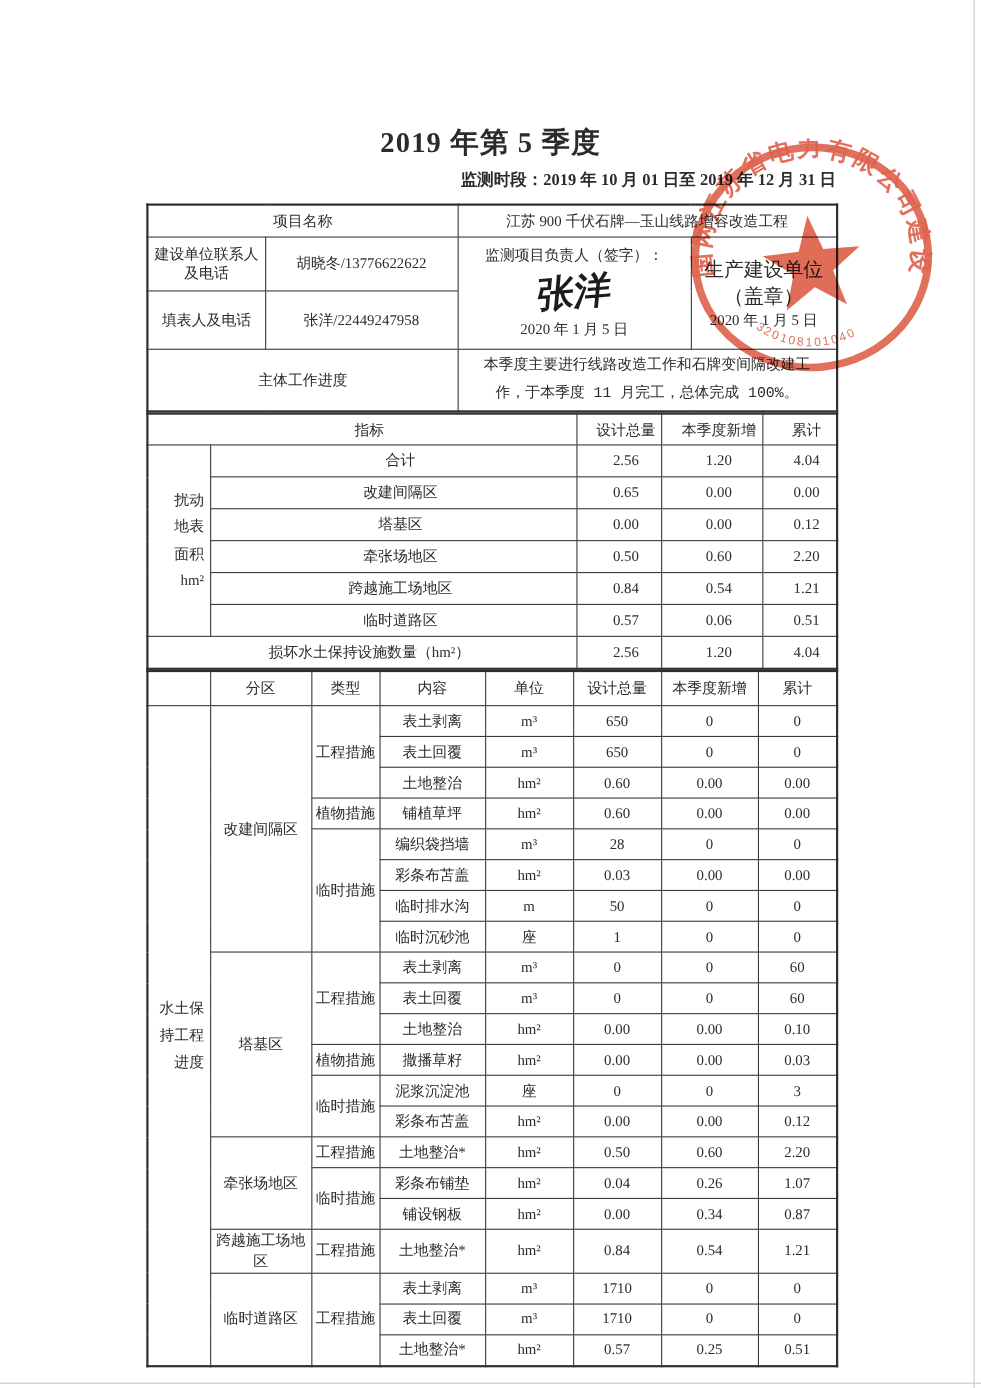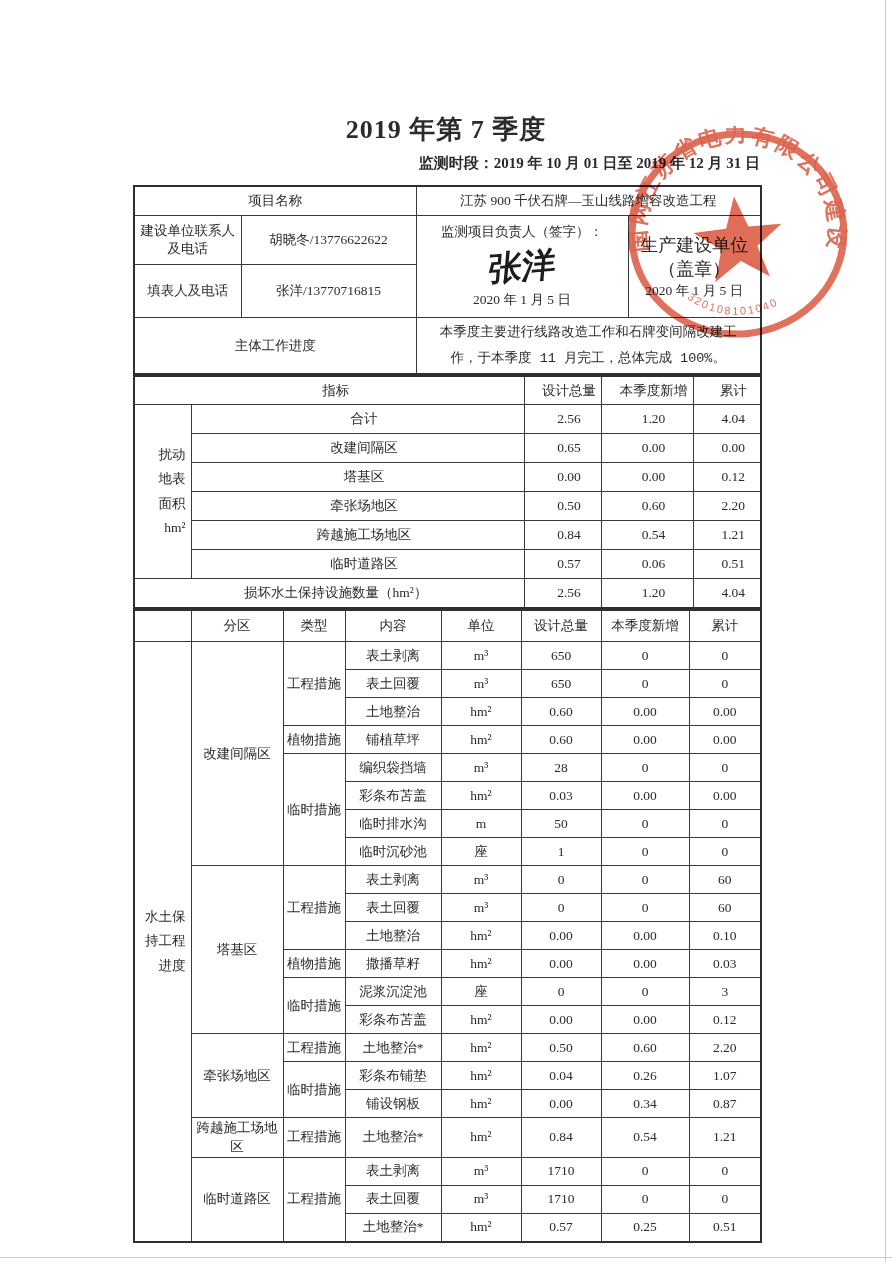--- a/index.html
+++ b/index.html
@@ -59,21 +59,21 @@
     transform:rotate(-6deg);
   }
   .seal svg{width:100%;height:100%;}
 </style>
 </head>
 <body>
 
 <div class="page-edge-right"></div>
 <div class="page-edge-bottom"></div>
 
-<div class="title">2019 年第 7 季度</div>
+<div class="title">2019 年第 5 季度</div>
 <div class="period">监测时段：2019 年 10 月 01 日至 2019 年 12 月 31 日</div>
 
 <div class="doc">
 
   <table class="info-table">
     <colgroup>
         <col style="width:107px">
         <col style="width:175px">
         <col style="width:212px">
         <col style="width:133px">
@@ -91,21 +91,21 @@
         <div><span class="sign-name">张洋</span></div>
         <div class="sign-date">2020 年 1 月 5 日</div>
       </td>
       <td class="stamp-cell" rowspan="2">
         <div class="stamp-label">生产建设单位（盖章）</div>
         <div class="stamp-date">2020 年 1 月 5 日</div>
       </td>
     </tr>
     <tr class="row-filler">
       <td>填表人及电话</td>
-      <td>张洋/13770716815</td>
+      <td>张洋/22449247958</td>
     </tr>
     <tr class="row-progress">
       <td colspan="2">主体工作进度</td>
       <td colspan="2" class="progress-text">本季度主要进行线路改造工作和石牌变间隔改建工作，于本季度 11 月完工，总体完成 100%。</td>
     </tr>
   </tbody>
     </table>
 
   <table class="ind-table">
     <colgroup>

